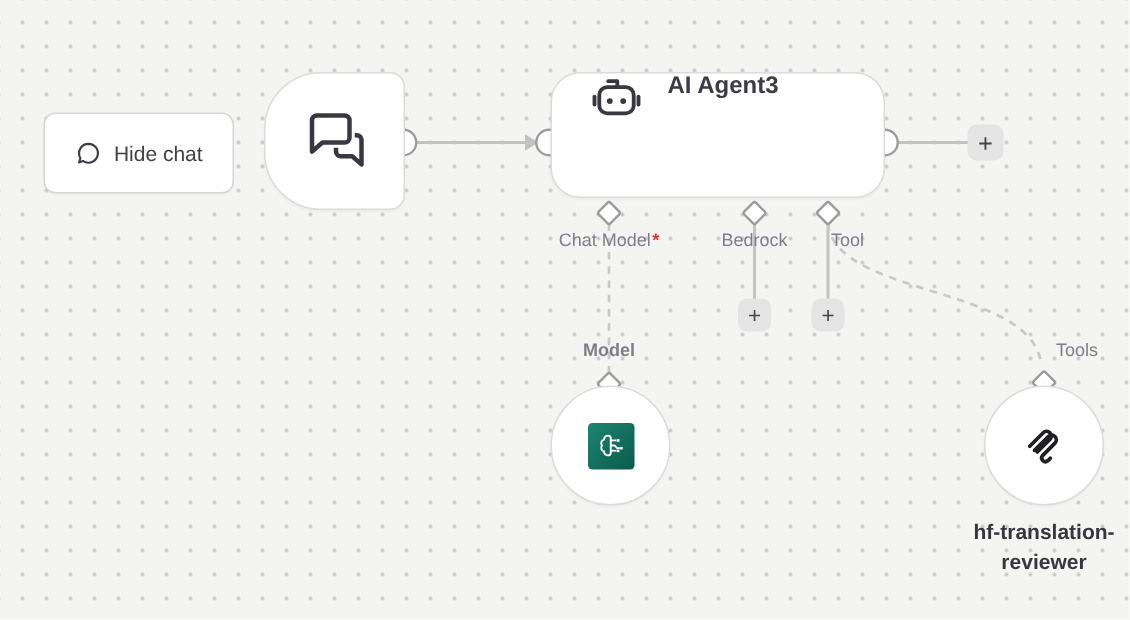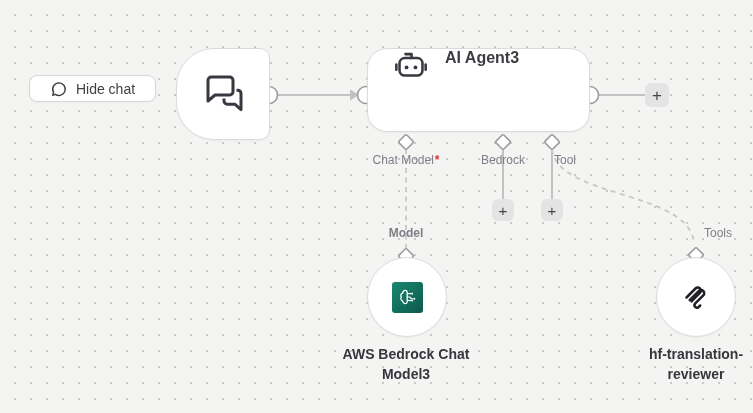--- a/index.html
+++ b/index.html
@@ -10,21 +10,21 @@
     background-image:radial-gradient(circle,#c9c9c9 1.1px, transparent 1.1px);
     background-size:16px 16px;background-position:7px 7px;
   }
   .wires{position:absolute;left:0;top:0;pointer-events:none;}
   .wire{stroke:#c2c2c2;stroke-width:2;fill:none;}
   .wire.dashed{stroke:#c8c8c8;stroke-width:1.8;stroke-dasharray:5 4.5;}
   .arrow{fill:#c2c2c2;}
   .port{fill:#ffffff;stroke:#9c9c9c;stroke-width:1.6;}
 
   .hide-chat{
-    position:absolute;left:29px;top:75px;width:127px;height:27px;
+    position:absolute;left:29px;top:75px;width:127px;height:54px;
     background:#ffffff;border:1px solid #d6d6d6;border-radius:8px;
     display:flex;align-items:center;justify-content:center;gap:8px;
     font-family:"Liberation Sans",sans-serif;font-size:14px;font-weight:500;color:#3f3f46;
     cursor:pointer;box-shadow:0 1px 2px rgba(0,0,0,.03);
   }
   .node{
     position:absolute;background:#ffffff;border:1px solid #dbdbdb;
     box-shadow:0 1px 2px rgba(0,0,0,.04);
   }
   .node.trigger{
@@ -150,21 +150,20 @@
         <path d="M10.2 4.8 a2.9 2.9 0 0 0 -2.9 2.9 a2.7 2.7 0 0 0 -1.5 4.3 a2.7 2.7 0 0 0 1.5 4.3 a2.9 2.9 0 0 0 2.9 2.9 c1.2 0 2 -0.8 2 -2 V6.8 c0 -1.2 -0.8 -2 -2 -2 z" fill="none" stroke="#ffffff" stroke-width="1.4" stroke-linejoin="round"></path>
         <path d="M12.2 8.3 h4.2" fill="none" stroke="#ffffff" stroke-width="1.3"></path>
         <rect x="16.6" y="7.4" width="1.9" height="1.9" fill="#ffffff"></rect>
         <path d="M12.2 12 h2.8 l1.8 1.9 h2" fill="none" stroke="#ffffff" stroke-width="1.3"></path>
         <rect x="19" y="13" width="1.9" height="1.9" fill="#ffffff"></rect>
         <path d="M12.2 15.8 h4.2" fill="none" stroke="#ffffff" stroke-width="1.3"></path>
         <rect x="16.6" y="14.9" width="1.9" height="1.9" fill="#ffffff"></rect>
       </svg>
     </div>
   </div>
-  <div class="node-label bedrock-label">AWS Bedrock Chat Model3</div>
 
   <div class="circle-node hf-node">
     <svg width="32" height="32" viewBox="0 0 32 32">
       <path d="M6.5 16.5 L15.5 7.5 a3.1 3.1 0 0 1 4.4 4.4 L11.5 20.3" fill="none" stroke="#1f1f24" stroke-width="2.5" stroke-linecap="round" stroke-linejoin="round"></path>
       <path d="M9.7 19.2 L18.9 10 a3.1 3.1 0 0 1 4.4 4.4 L15 22.7 a2.5 2.5 0 0 0 3.5 3.5 l1.7 -1.7" fill="none" stroke="#1f1f24" stroke-width="2.5" stroke-linecap="round" stroke-linejoin="round"></path>
     </svg>
   </div>
   <div class="node-label hf-label">hf-translation-reviewer</div>
 
 </div>

